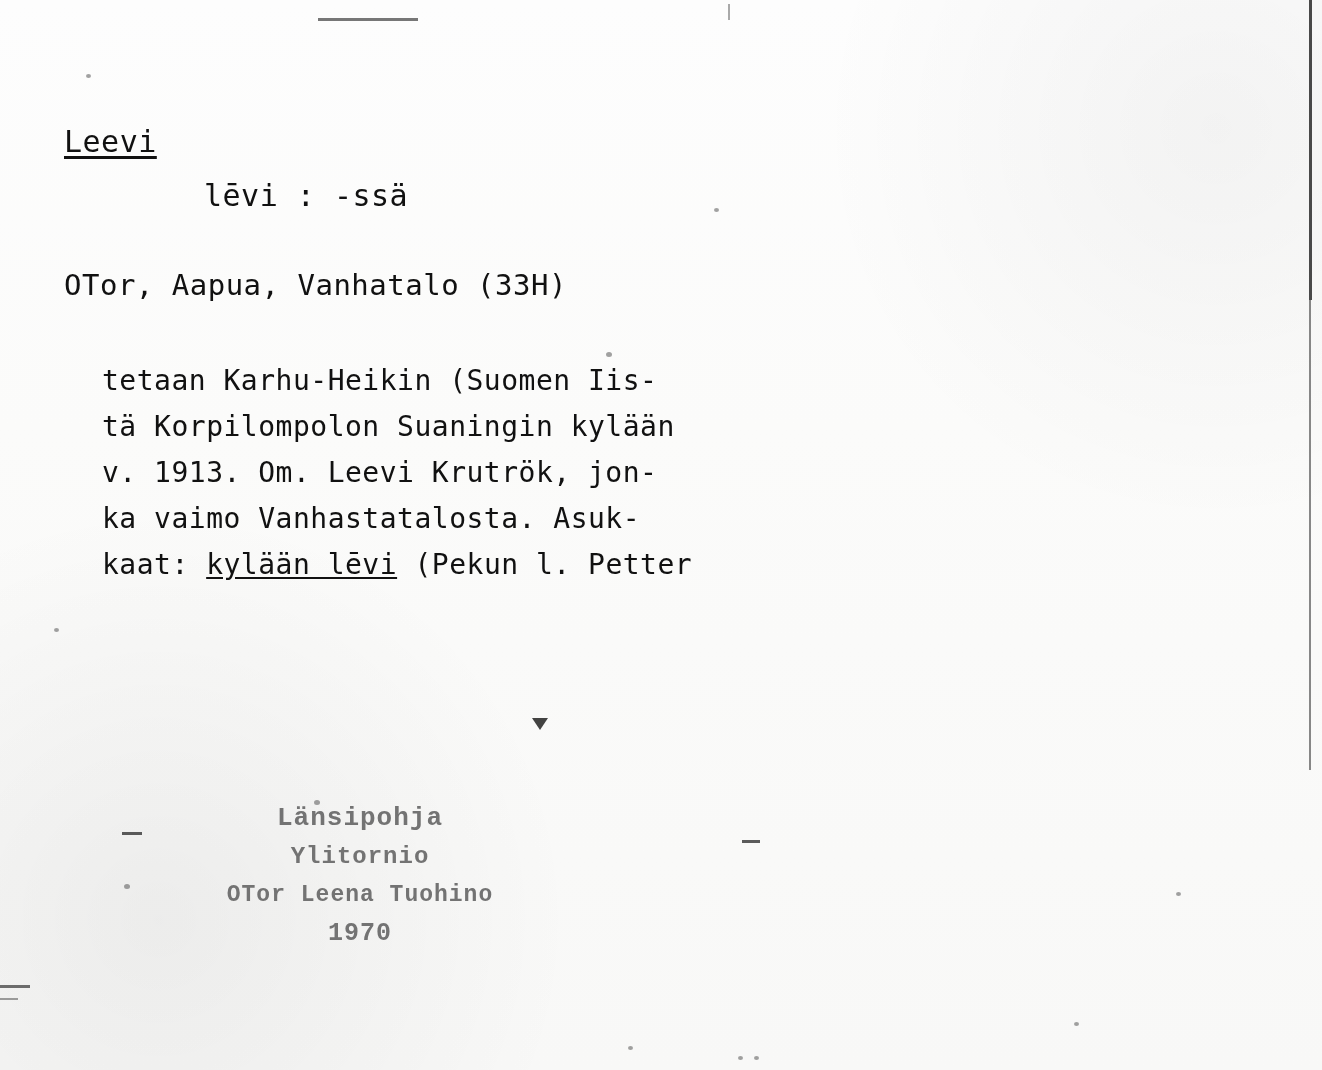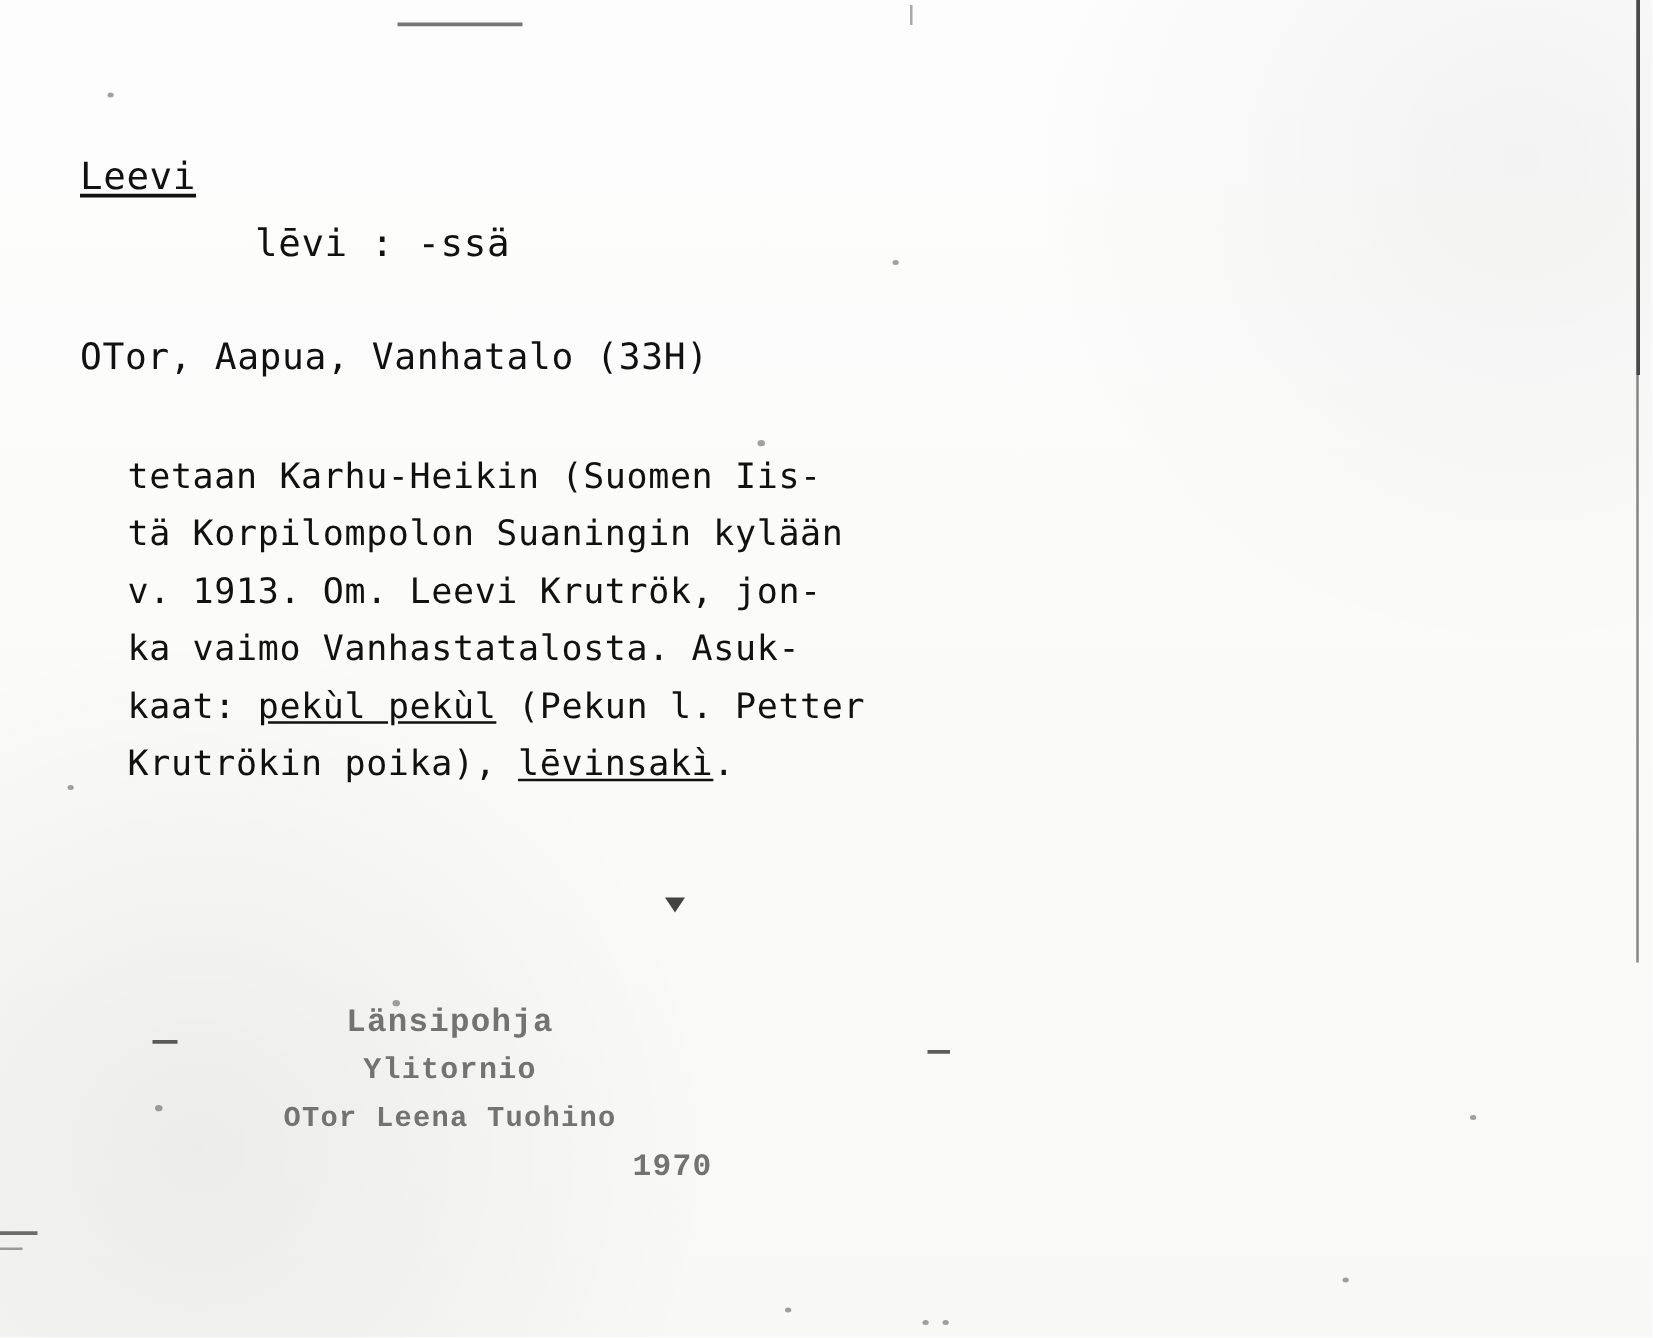--- a/index.html
+++ b/index.html
@@ -155,21 +155,21 @@
     width: 420px;
     text-align: center;
     font-family: Liberation Mono, monospace;
     font-weight: bold;
     color: #737373;
     letter-spacing: 1px;
   }
   #stamp .s1 { font-size: 26px; line-height: 40px; }
   #stamp .s2 { font-size: 24px; line-height: 38px; }
   #stamp .s3 { font-size: 23px; line-height: 38px; }
-  #stamp .s4 { font-size: 25px; line-height: 40px; text-align: right; }
+  #stamp .s4 { font-size: 25px; line-height: 40px; }
 
   .dash-left {
     position: absolute;
     left: 122px;
     top: 832px;
     width: 20px;
     height: 3px;
     background: #333;
     opacity: 0.8;
   }
@@ -224,22 +224,21 @@
 
   <div class="typed" id="pronunciation">lēvi : -ssä</div>
 
   <div class="typed" id="source-line">OTor, Aapua, Vanhatalo (33H)</div>
 
   <div class="typed" id="body-block">
     <div class="line indent">tetaan Karhu-Heikin (Suomen Iis-</div>
     <div class="line indent">tä Korpilompolon Suaningin kylään</div>
     <div class="line indent">v. 1913. Om. Leevi Krutrök, jon-</div>
     <div class="line indent">ka vaimo Vanhastatalosta. Asuk-</div>
-    <div class="line indent">kaat: <span class="ul">pekùl pekùl</span> (Pekun l. Petter</div>
-    <div class="line indent">Krutrökin poika), <span class="ul">lēvinsakì</span>.</div>
+    <div class="line indent">kaat: <span class="ul">kylään lēvi</span> (Pekun l. Petter</div>
   </div>
 
   <div class="caret"></div>
   <div class="dash-left"></div>
   <div class="dash-right"></div>
 
   <div id="stamp">
     <div class="s1">Länsipohja</div>
     <div class="s2">Ylitornio</div>
     <div class="s3">OTor Leena Tuohino</div>

